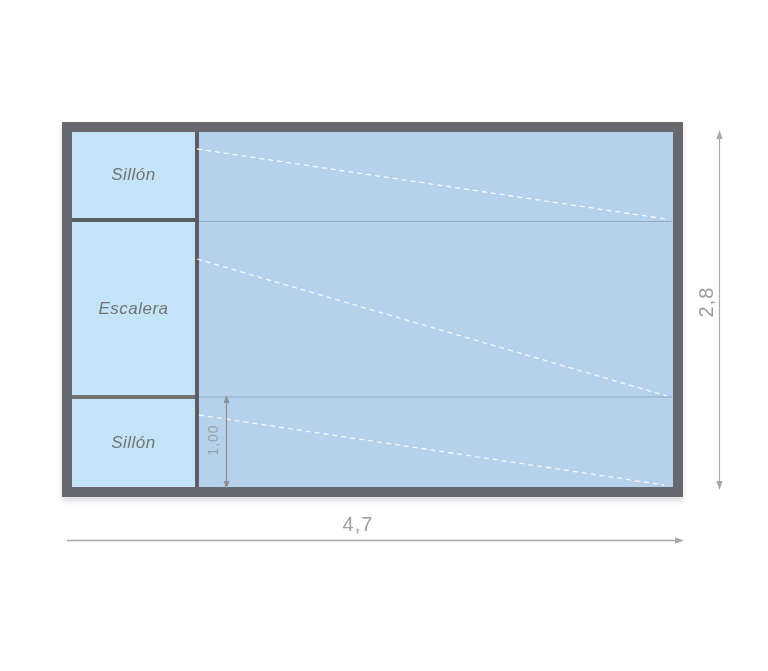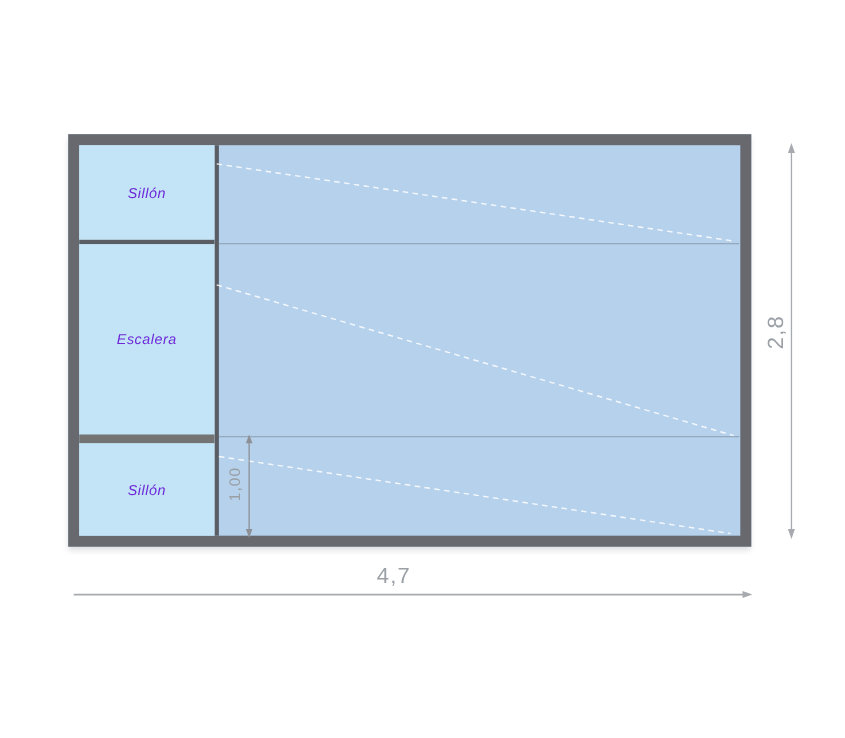--- a/index.html
+++ b/index.html
@@ -39,26 +39,26 @@
     display: flex;
     flex-direction: column;
   }
   .feature-box {
     background: #c3e4f6;
     display: flex;
     align-items: center;
     justify-content: center;
   }
   .feature-box.top { height: 86px; border-bottom: 4px solid #5a5e64; }
-  .feature-box.middle { height: 173px; border-bottom: 8px solid #737373; text-align: center; }
+  .feature-box.middle { height: 173px; border-bottom: 4px solid #737373; text-align: center; }
   .feature-box.bottom { flex: 1; }
   .feature-label {
     font-style: italic;
-    font-size: 13px;
-    color: #6d28d9;
+    font-size: 17px;
+    color: #737373;
     letter-spacing: 0.5px;
   }
   
   svg.overlay {
     position: absolute;
     left: 0;
     top: 0;
     pointer-events: none;
   }
   

